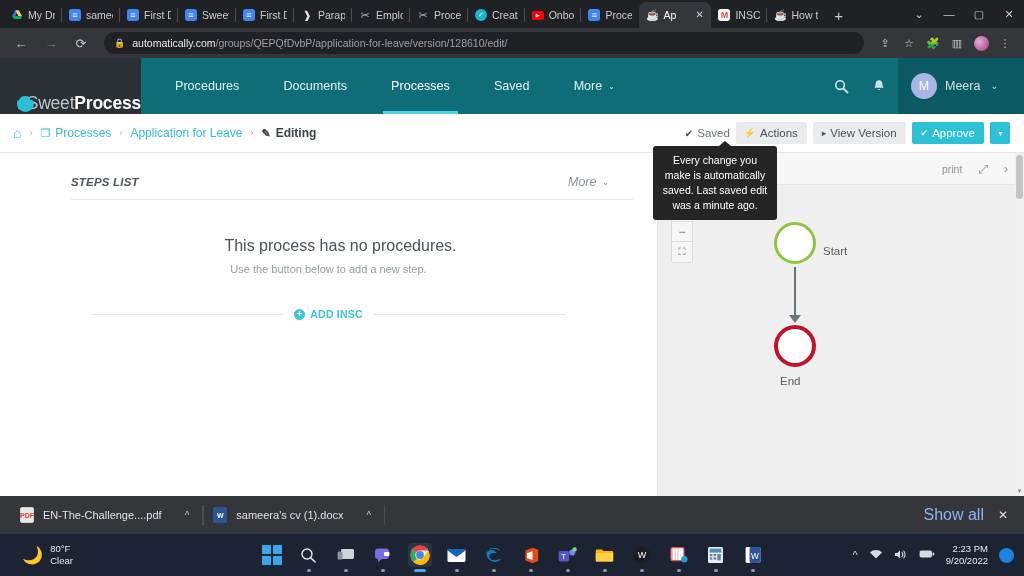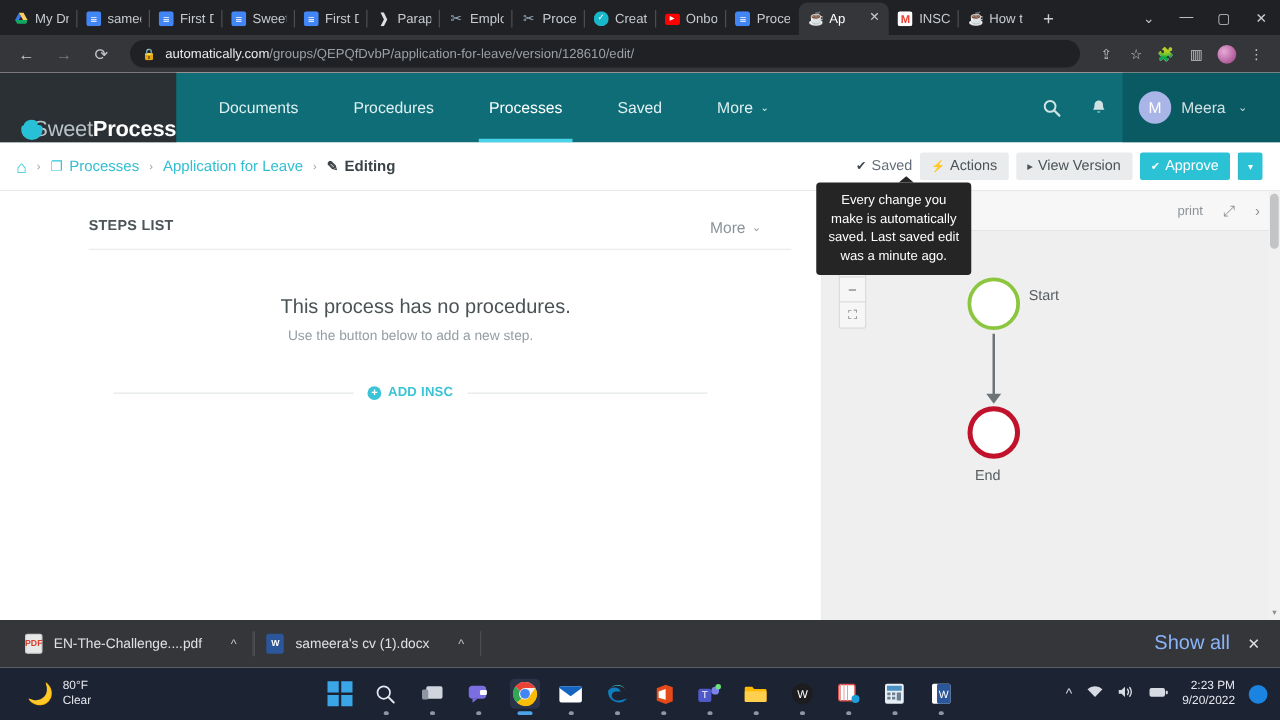--- a/index.html
+++ b/index.html
@@ -121,21 +121,21 @@
   .tooltip { position:absolute; left:653px; top:32px; width:124px; background:#252525;
              border-radius:3px; padding:7px 8px; color:#fff; font-size:10.5px;
              line-height:1.42; text-align:center; z-index:30; }
   .tooltip::before { content:""; position:absolute; top:-5px; left:66px;
                      border-left:6px solid transparent; border-right:6px solid transparent;
                      border-bottom:5px solid #252525; }
 
   
   .content { display:flex; height:343px; background:#fff; position:relative; }
   .left-pane { width:657px; background:#fff; padding:0; position:relative; }
-  .steps-head { display:flex; padding:22px 24px 10px 71px; }
+  .steps-head { display:flex; align-items:center; padding:22px 24px 10px 71px;font-style:italic; }
   .steps-title { font-size:11.5px; font-weight:bold; color:#4c5559; letter-spacing:.2px; }
   .steps-more { margin-left:auto; color:#8a9398; font-size:12.5px; display:flex;
                 align-items:center; gap:5px; padding-right:24px; }
   .steps-more .cv { font-size:9px; }
   .steps-rule { margin:0 24px 0 71px; height:1px; background:#e9ebed; }
   .empty { text-align:center; padding-top:37px; }
   .empty h2 { font-size:16px; font-weight:400; color:#4a5256;padding-left:24px; }
   .empty p { font-size:11px; color:#949da2; margin-top:8px; }
   .addwrap { display:flex; align-items:center; margin:33px 91px 0 91px; }
   .addline { flex:1 1 auto; height:1px; background:#e4e7e9; }
@@ -156,21 +156,21 @@
   .flow-body { flex:1 1 auto; position:relative; background:#efefef; }
   .zoomctl { position:absolute; left:13px; top:16px; width:22px;
              background:#f6f6f6; border:1px solid #dcdcdc; border-radius:2px; }
   .zoomctl div { height:20px; display:flex; align-items:center; justify-content:center;
                  color:#6a7075; font-size:12px; border-bottom:1px solid #dcdcdc; }
   .zoomctl div:last-child { border-bottom:none; font-size:10px; }
   .node { position:absolute; width:42px; height:42px; border-radius:50%; background:#fff; }
   .node.start { left:116px; top:37px; border:3px solid #8cc63f; }
   .node.end { left:116px; top:140px; border:4px solid #c0132b; }
   .node-label { position:absolute; font-size:11.5px; color:#565c60; }
-  .lbl-start { left:165px; top:46px; }
+  .lbl-start { left:165px; top:60px; }
   .lbl-end { left:122px; top:190px; }
   .connector { position:absolute; left:136px; top:82px; width:2px; height:52px; background:#6d7478; }
   .arrowhead { position:absolute; left:131px; top:130px;
                border-left:6px solid transparent; border-right:6px solid transparent;
                border-top:8px solid #6d7478; }
 
   .vscroll { position:absolute; right:0; top:0; width:9px; height:343px; background:#f1f1f1; }
   .vscroll .thumb { position:absolute; top:2px; left:1px; width:7px; height:44px;
                     background:#c2c4c6; border-radius:4px; }
   .vscroll .up, .vscroll .dn { position:absolute; left:0; width:9px; height:9px;
@@ -349,24 +349,24 @@
       <div class="logo-zone">
         <div class="logo-cup">
           <div class="steam"></div>
             <div class="cup"></div>
             <div class="handle"></div>
         </div>
         <div class="logo-txt"><span class="lite">Sweet</span><span class="bold">Process</span></div>
       </div>
       <div class="mainnav" id="mainnav">
           <div class="navitem">
+            <span>Procedures</span>
+          </div>
+          <div class="navitem">
             <span>Documents</span>
-          </div>
-          <div class="navitem">
-            <span>Procedures</span>
           </div>
           <div class="navitem active">
             <span>Processes</span>
           </div>
           <div class="navitem">
             <span>Saved</span>
           </div>
           <div class="navitem">
             <span>More</span>
             <span class="caret">⌄</span>

